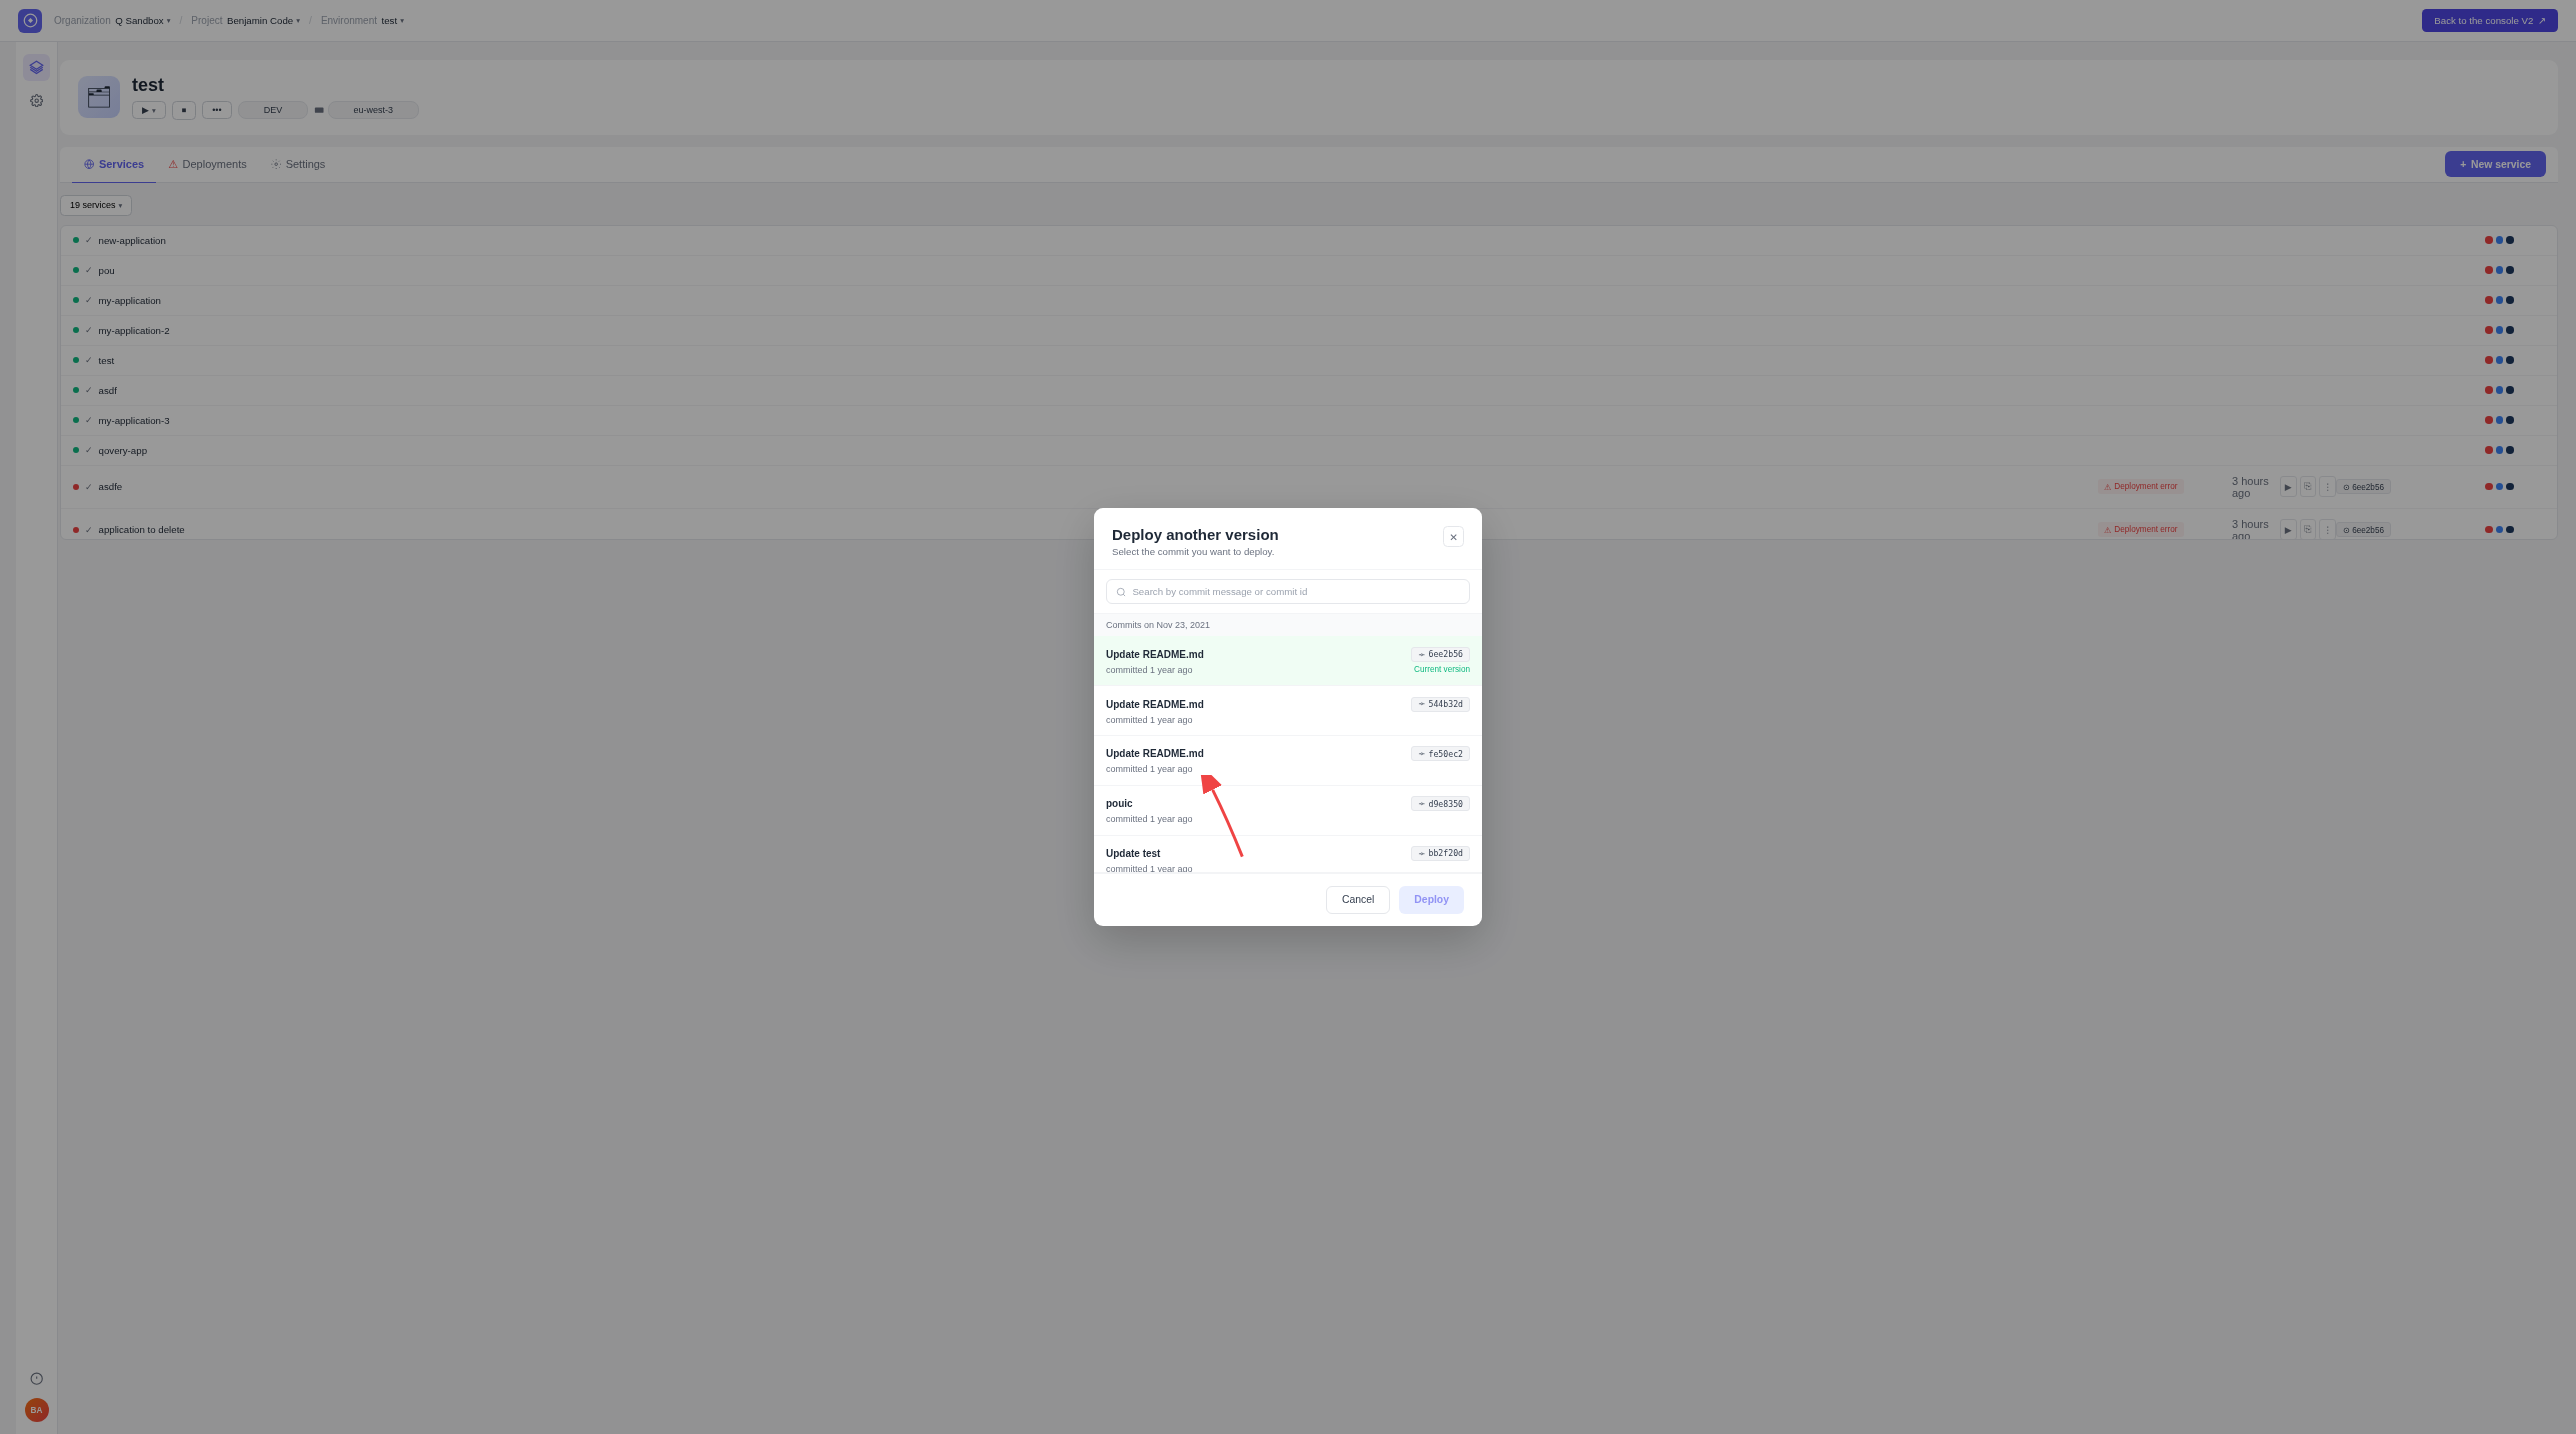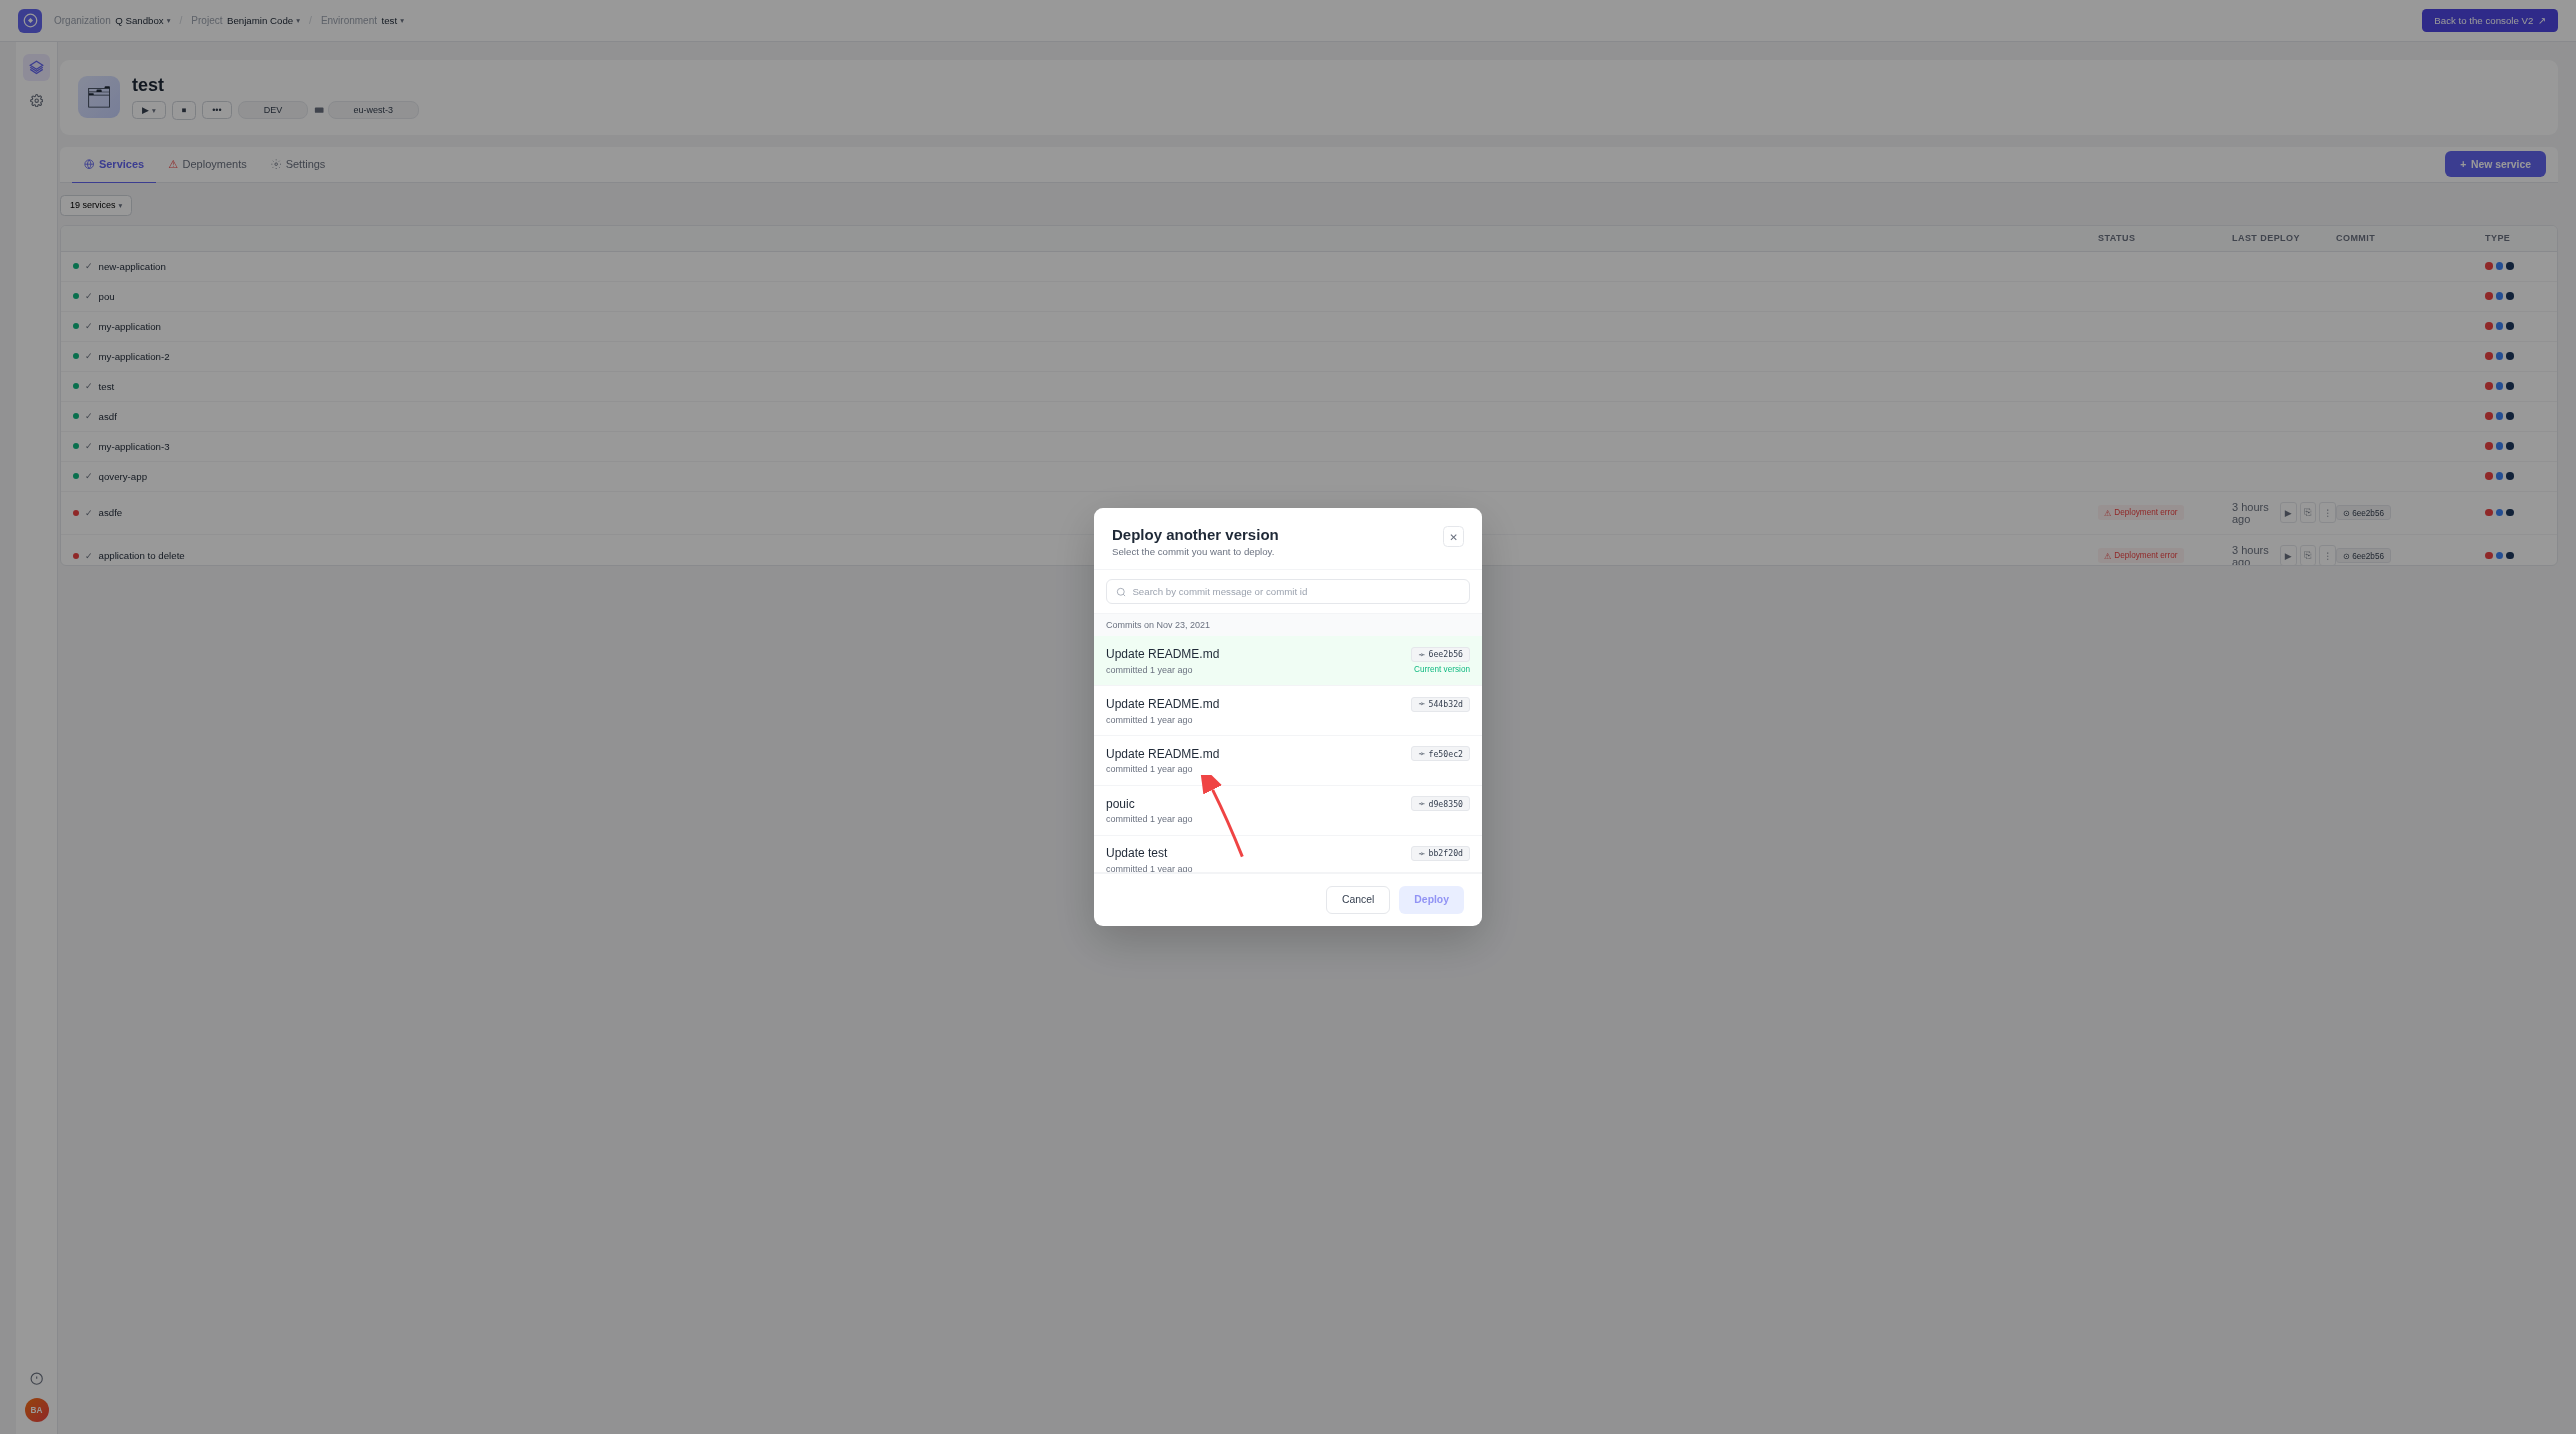--- a/index.html
+++ b/index.html
@@ -309,21 +309,21 @@
     .commit-item {
       padding: 10.4px 12px;
       border-bottom: 0.7px solid #f3f4f6;
       cursor: pointer;
     }
     .commit-item.current { background: #f0fdf4; }
     .commit-item-header {
       display: flex; align-items: center; justify-content: space-between;
       margin-bottom: 3px;
     }
-    .commit-msg { font-weight: 400; font-size: 12px; color: #1f2937; }
+    .commit-msg { font-weight: 700; font-size: 10px; color: #1f2937; }
     .commit-hash {
       display: flex; align-items: center; gap: 3px;
       background: #f3f4f6; border: 0.7px solid #e5e7eb;
       border-radius: 3px; padding: 1.5px 6px; font-size: 8.2px;
       color: #374151; font-family: monospace;
     }
     .commit-meta { display: flex; align-items: center; justify-content: space-between; }
     .commit-time { font-size: 9px; color: #6b7280; }
     .current-badge {
       font-size: 8.2px; color: #10b981; font-weight: 500;
@@ -488,27 +488,20 @@
   <div class="services-header">
     <div class="services-filter">
       <button class="filter-btn">
         <span>19 services</span>
         <span class="chevron-down">▾</span>
       </button>
     </div>
   </div>
 
   <div class="table-container">
-    <div class="table-head">
-      <span></span>
-      <span>Status</span>
-      <span>Last deploy</span>
-      <span>Commit</span>
-      <span>Type</span>
-    </div>
     <div class="service-list-scroll">
 
       <div class="table-row">
         <div class="service-name-cell">
           <div class="status-dot"></div>
           <span class="check-icon">✓</span>
           <span class="service-name">new-application</span>
         </div>
         <span></span>
         <span></span>

